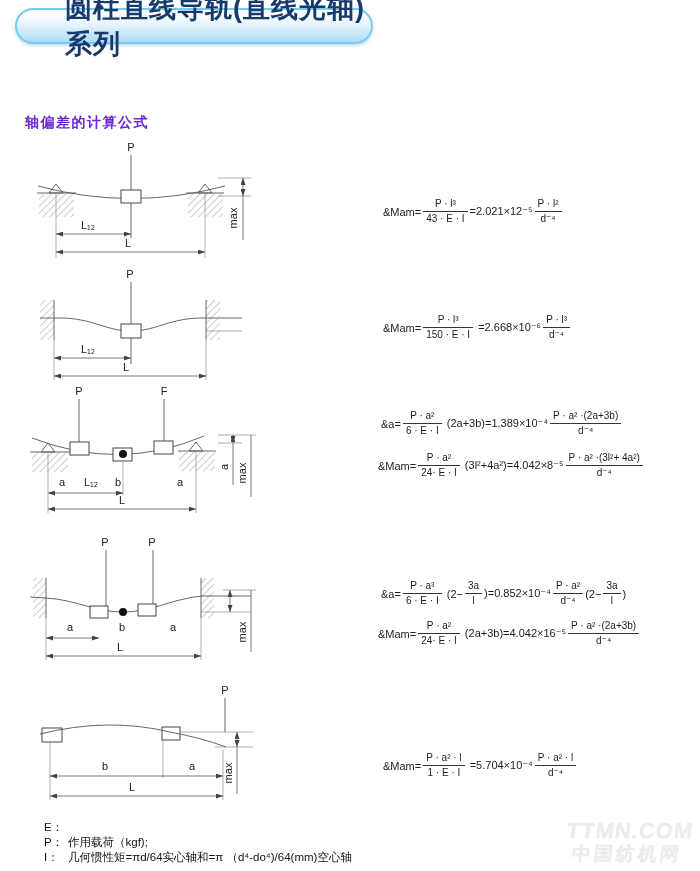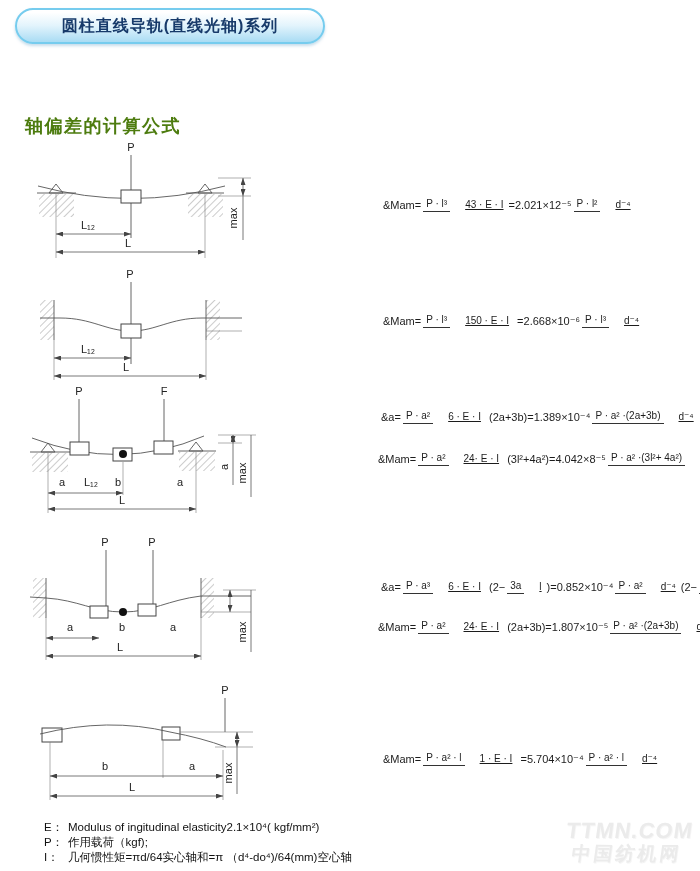--- a/index.html
+++ b/index.html
@@ -5,40 +5,40 @@
 <style>
   html,body{margin:0;padding:0;background:#fff;}
   #page{position:relative;width:700px;height:871px;background:#ffffff;overflow:hidden;
         font-family:"Liberation Sans","DejaVu Sans",sans-serif;color:#222;}
 
   .banner{position:absolute;left:15px;top:8px;width:306px;height:32px;
           border:2px solid #76ccee;border-radius:18px;
           background:linear-gradient(180deg,#ffffff 8%,#e3f4fc 48%,#a9dcf4 100%);
           box-shadow:0 2px 3px rgba(130,180,210,.45);
           display:flex;align-items:center;justify-content:center;
-          font-size:16px;font-weight:bold;color:#173a6a;letter-spacing:1px;}
-
-  .heading{position:absolute;left:25px;top:114px;font-size:18px;font-weight:bold;
-           color:#4d7c0f;letter-spacing:1.5px;}
+          font-size:27px;font-weight:bold;color:#173a6a;letter-spacing:1px;padding-left:48px;}
+
+  .heading{position:absolute;left:25px;top:114px;font-size:14px;font-weight:bold;
+           color:#6d28d9;letter-spacing:1.5px;}
 
   .diagram{position:absolute;}
   .diagram svg{display:block;}
   .s{stroke:#555;stroke-width:0.9;fill:none;}
   .thin{stroke:#7a7a7a;stroke-width:0.6;fill:none;}
   .dim{stroke:#555;stroke-width:0.8;fill:none;}
   .blk{fill:#ffffff;stroke:#444;stroke-width:1;}
   .lab{font-size:11px;fill:#222;font-family:"Liberation Sans","DejaVu Sans",sans-serif;}
 
   .formula{position:absolute;display:flex;align-items:center;white-space:nowrap;
            font-size:11px;color:#1c1c1c;}
   .ftok{white-space:pre;}
-  .frac{display:inline-flex;flex-direction:row;text-align:center;margin:0 2px;
-        font-size:10px;line-height:1.2;gap:12px;}
+  .frac{display:inline-flex;flex-direction:column;text-align:center;margin:0 2px;
+        font-size:10px;line-height:1.2;}
   .fnum{border-bottom:1px solid #333;padding:0 3px 1px 3px;}
-  .fden{padding:1px 3px 0 3px;text-decoration:underline;}
+  .fden{padding:1px 3px 0 3px;}
 
   .footnotes{position:absolute;left:44px;top:820px;font-size:11.5px;color:#111;
              line-height:1.32;}
   .fn-row{display:flex;}
   .fn-label{width:24px;flex:0 0 24px;}
 
   .watermark{position:absolute;right:8px;bottom:6px;text-align:center;
              color:#ebebeb;font-weight:bold;line-height:1.15;
              transform:skewX(-8deg);text-shadow:1px 1px 0 #f6f6f6;}
   .wm1{font-size:22px;letter-spacing:1px;}
@@ -272,21 +272,21 @@
         <span class="fden">l</span>
       </span>
       <span class="ftok">)</span>
     </div>
   <div class="formula" style="left:378px;top:620px;">
       <span class="ftok">&amp;Mam=</span>
       <span class="frac">
         <span class="fnum">P · a²</span>
         <span class="fden">24· E · I</span>
       </span>
-      <span class="ftok"> (2a+3b)=1.807×10⁻⁵</span>
+      <span class="ftok"> (2a+3b)=4.042×16⁻⁵</span>
       <span class="frac">
         <span class="fnum">P · a² ·(2a+3b)</span>
         <span class="fden">d⁻⁴</span>
       </span>
     </div>
   <div class="formula" style="left:383px;top:752px;">
       <span class="ftok">&amp;Mam=</span>
       <span class="frac">
         <span class="fnum">P · a² · l</span>
         <span class="fden">1 · E · I</span>
@@ -294,21 +294,20 @@
       <span class="ftok"> =5.704×10⁻⁴</span>
       <span class="frac">
         <span class="fnum">P · a² · l</span>
         <span class="fden">d⁻⁴</span>
       </span>
     </div>
 
   <div class="footnotes">
     <div class="fn-row">
       <span class="fn-label">E：</span>
-      <span>Modulus of ingitudinal elasticity2.1×10⁴( kgf/mm²)</span>
     </div>
     <div class="fn-row">
       <span class="fn-label">P：</span>
       <span>作用载荷（kgf);</span>
     </div>
     <div class="fn-row">
       <span class="fn-label">I：</span>
       <span>几何惯性矩=πd/64实心轴和=π （d⁴-do⁴)/64(mm)空心轴</span>
     </div>
   </div>

